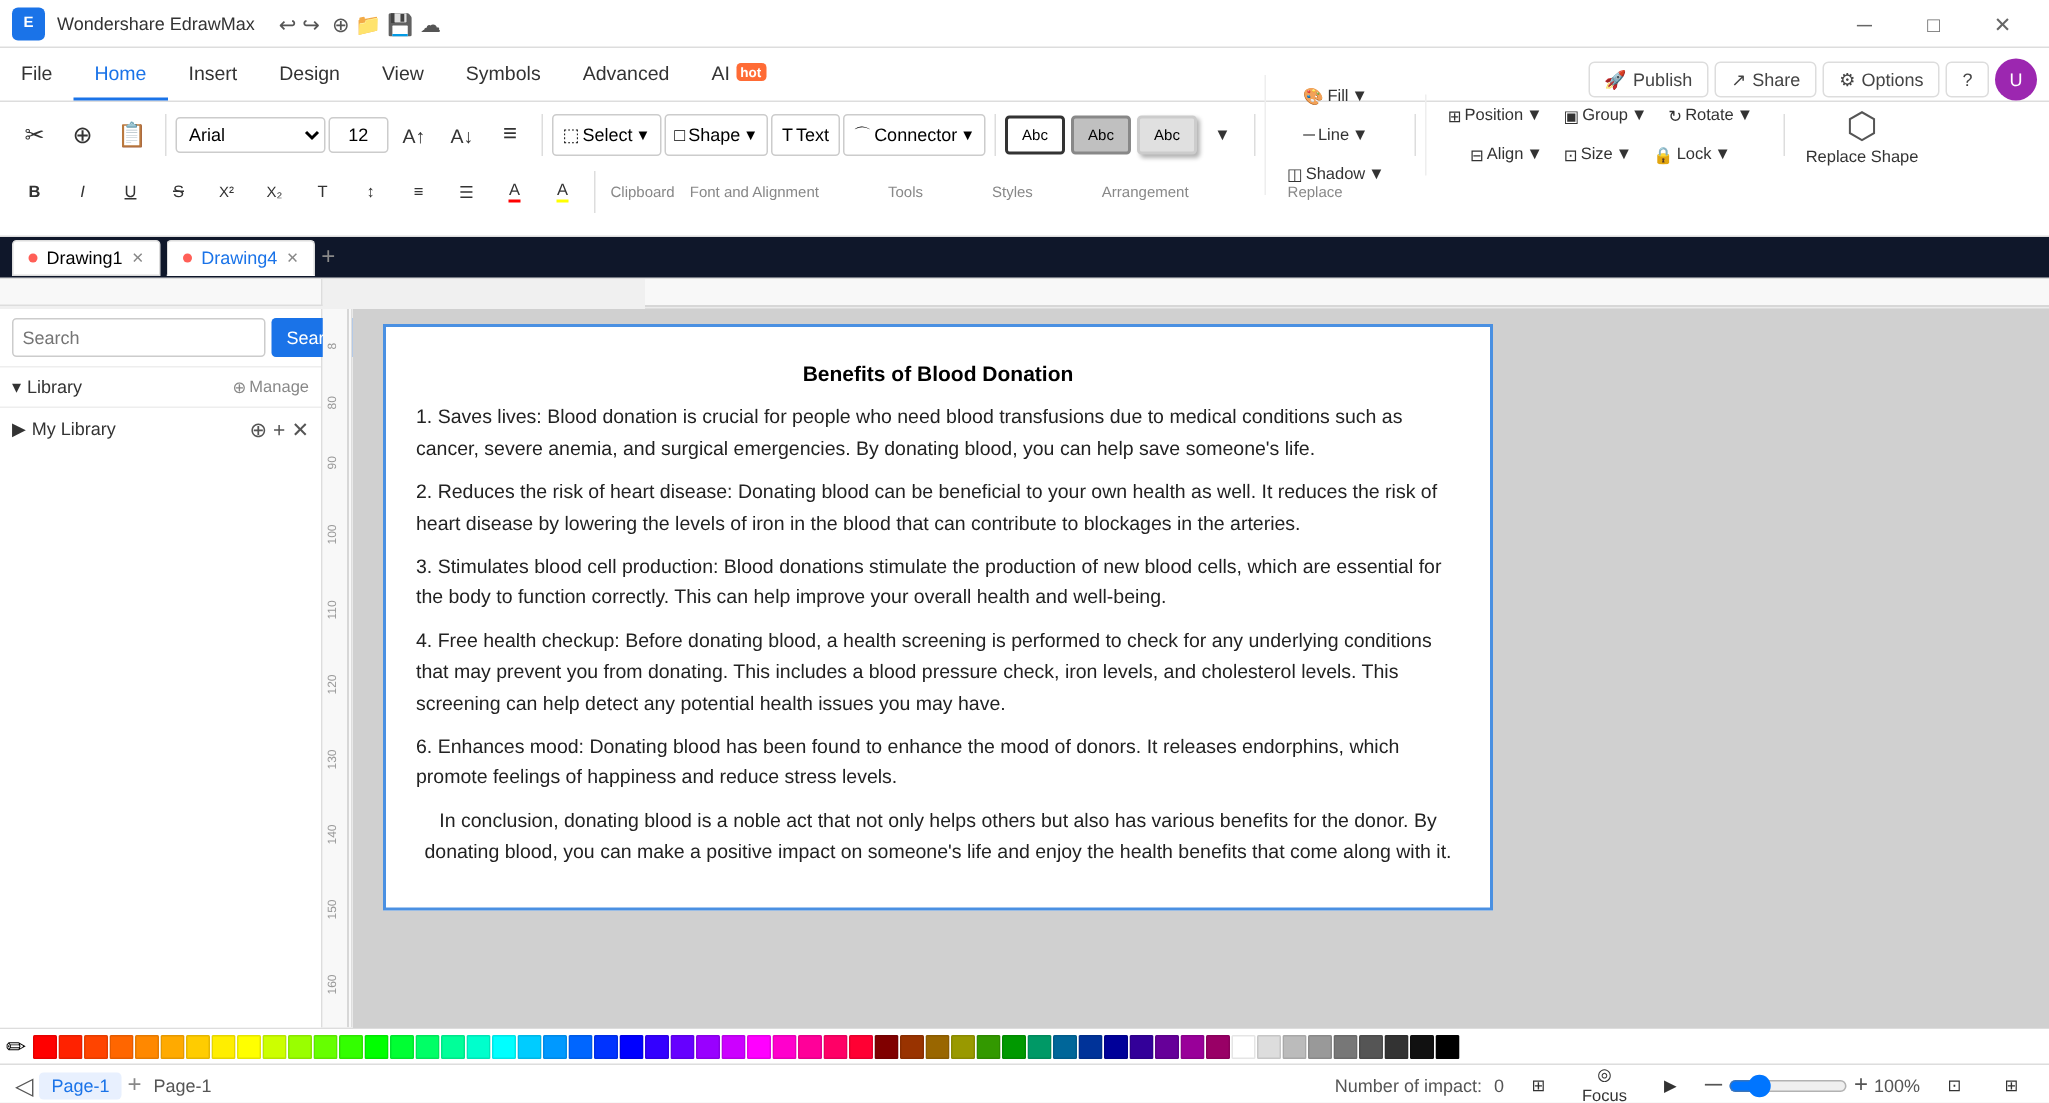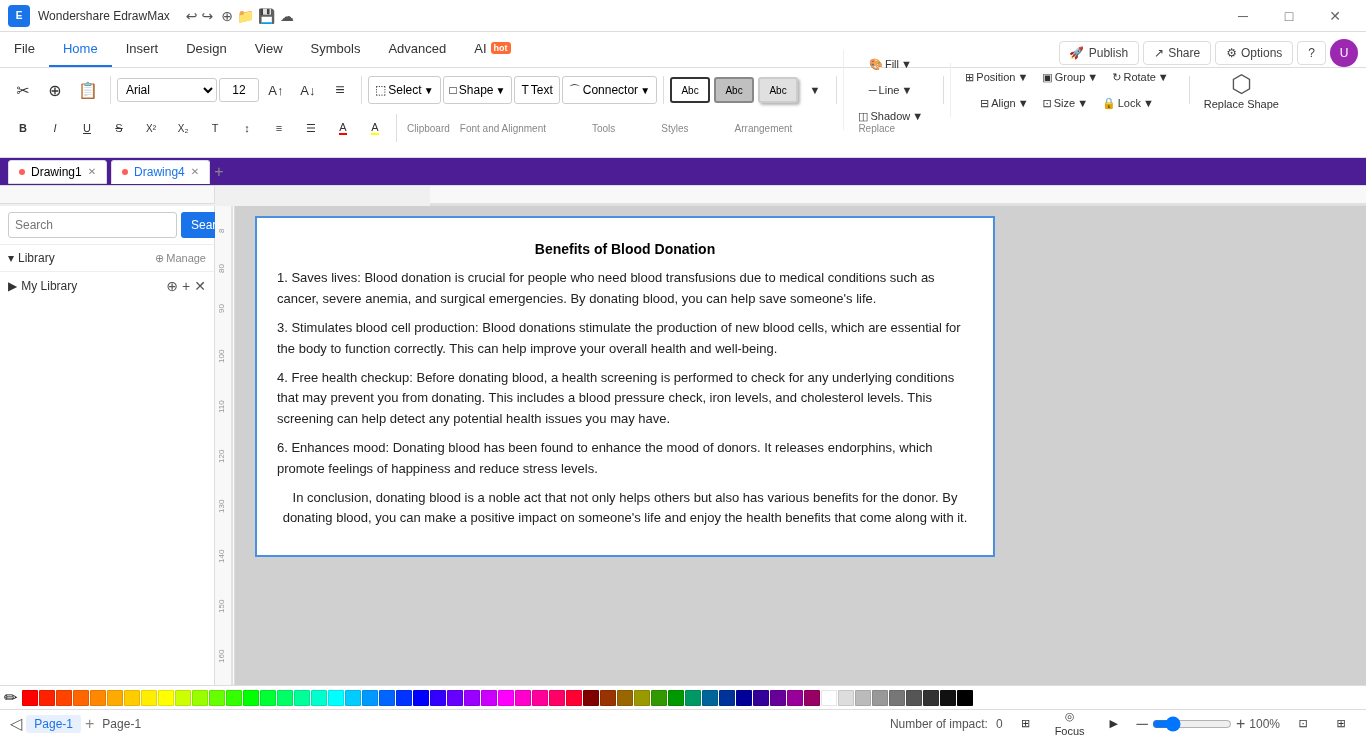--- a/index.html
+++ b/index.html
@@ -118,21 +118,21 @@
       padding: 20px;
       font-size: 13px;
       line-height: 1.6;
     }
     .document-title { text-align: center; font-weight: bold; font-size: 14px; margin-bottom: 8px; }
     .document-content { color: #222; }
     .document-content p { margin-bottom: 6px; text-align: center; }
     .document-content .item { text-align: left; margin-bottom: 8px; }
 
     
-    .tab-bar { height: 28px; background: #4c1d95; border-bottom: 1px solid #ddd; display: flex; align-items: center; padding: 0 8px; gap: 4px; }
+    .tab-bar { height: 28px; background: #0f172a; border-bottom: 1px solid #ddd; display: flex; align-items: center; padding: 0 8px; gap: 4px; }
     .tab { display: flex; align-items: center; gap: 6px; padding: 0 10px; height: 24px; background: #fff; border: 1px solid #ddd; border-radius: 3px 3px 0 0; font-size: 12px; cursor: pointer; }
     .tab.active { background: #fff; border-bottom-color: #fff; color: #1a73e8; }
     .tab-dot { width: 6px; height: 6px; border-radius: 50%; background: #ff5f57; }
     .tab-close { font-size: 10px; color: #888; cursor: pointer; }
     .tab-add { background: none; border: none; cursor: pointer; font-size: 16px; color: #888; }
 
     
     .status-bar { height: 28px; background: #fff; border-top: 1px solid #ddd; display: flex; align-items: center; padding: 0 10px; justify-content: space-between; font-size: 12px; color: #555; }
     .status-left { display: flex; align-items: center; gap: 8px; }
     .status-right { display: flex; align-items: center; gap: 8px; }
@@ -443,20 +443,21 @@
       <div class="canvas-inner">
 
         <div style="height:0;overflow:visible;position:relative;z-index:10;">
           
         </div>
 
         <div class="document-page">
           <div class="document-title">Benefits of Blood Donation</div>
           <div class="document-content">
             <p class="item">1. Saves lives: Blood donation is crucial for people who need blood transfusions due to medical conditions such as cancer, severe anemia, and surgical emergencies. By donating blood, you can help save someone's life.</p>
+            <p class="item">2. Reduces the risk of heart disease: Donating blood can be beneficial to your own health as well. It reduces the risk of heart disease by lowering the levels of iron in the blood that can contribute to blockages in the arteries.</p>
             <p class="item">3. Stimulates blood cell production: Blood donations stimulate the production of new blood cells, which are essential for the body to function correctly. This can help improve your overall health and well-being.</p>
             <p class="item">4. Free health checkup: Before donating blood, a health screening is performed to check for any underlying conditions that may prevent you from donating. This includes a blood pressure check, iron levels, and cholesterol levels. This screening can help detect any potential health issues you may have.</p>
             <p class="item">6. Enhances mood: Donating blood has been found to enhance the mood of donors. It releases endorphins, which promote feelings of happiness and reduce stress levels.</p>
             <p>In conclusion, donating blood is a noble act that not only helps others but also has various benefits for the donor. By donating blood, you can make a positive impact on someone's life and enjoy the health benefits that come along with it.</p>
           </div>
         </div>
 
       </div>
     </div>
   </div>

